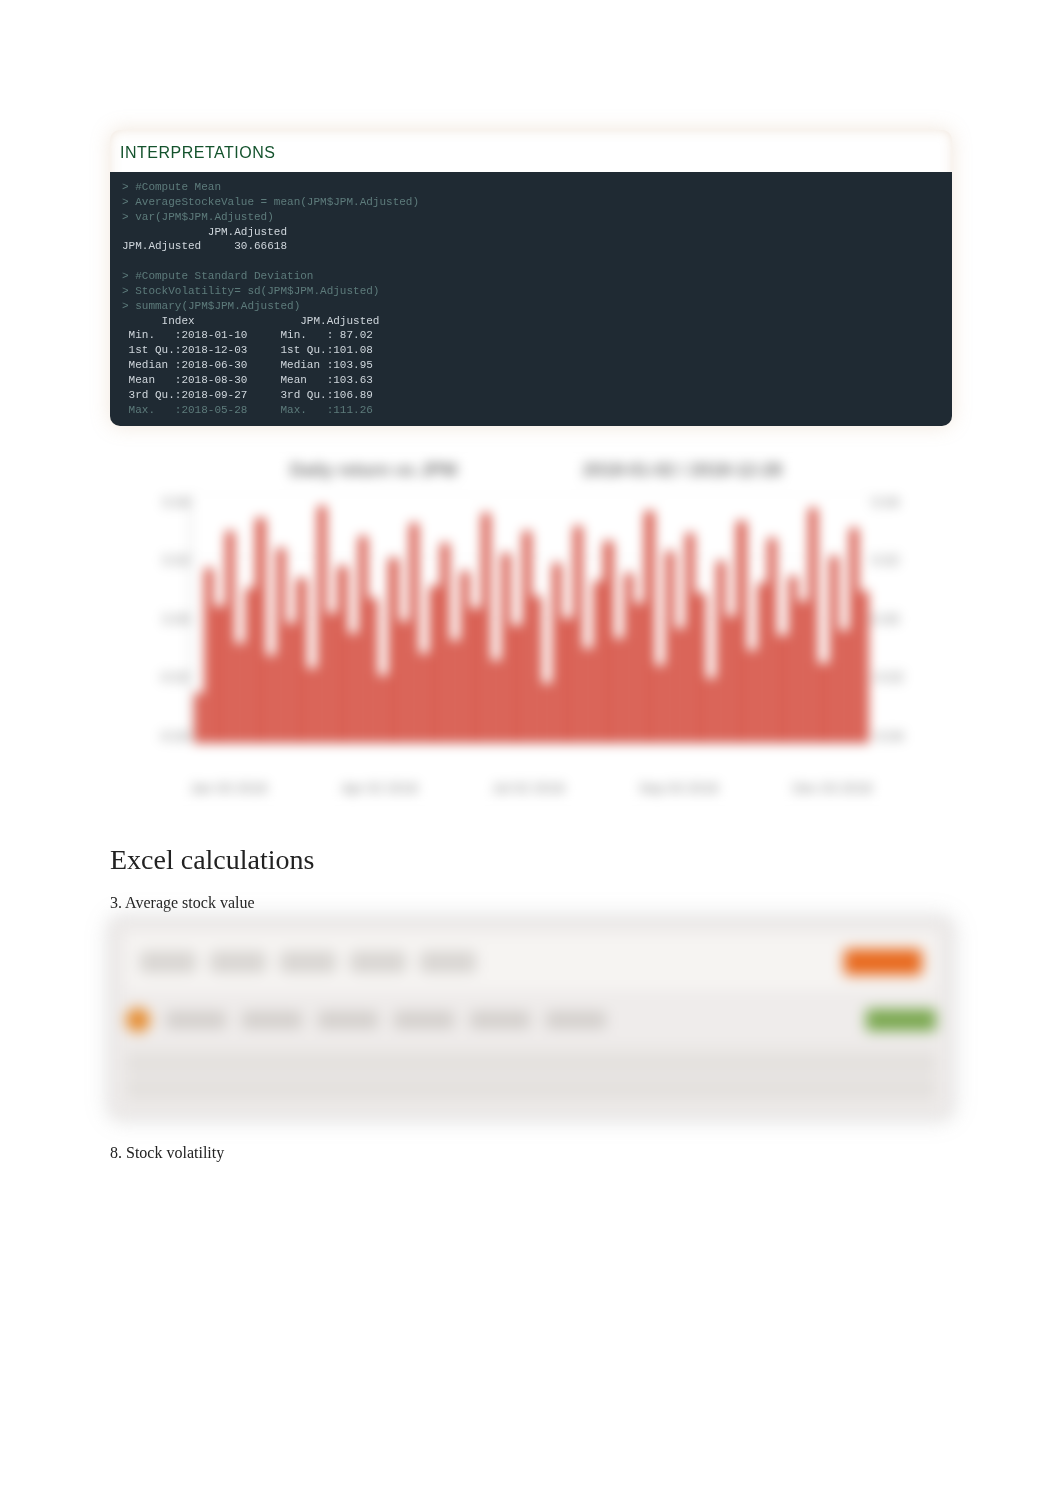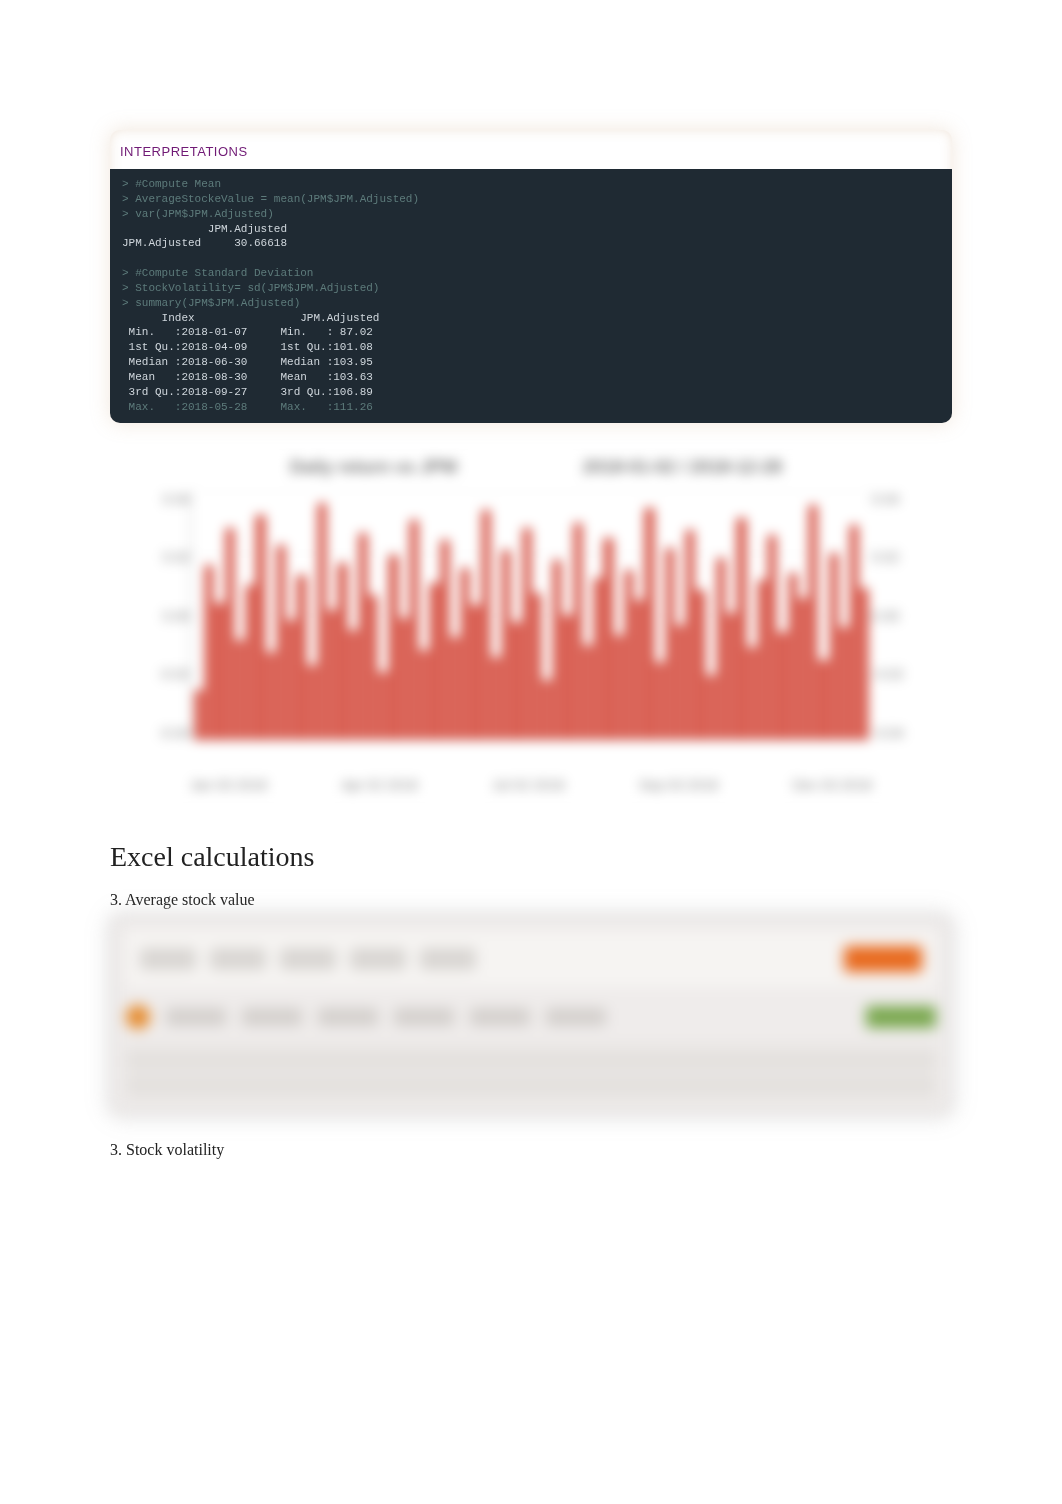--- a/index.html
+++ b/index.html
@@ -12,24 +12,24 @@
   }
   .card {
     border-radius: 10px;
     box-shadow: 0 0 20px rgba(200,160,120,0.25), inset 0 0 12px rgba(200,160,120,0.25);
     background: #fff;
     padding: 10px 0 0 0;
     overflow: hidden;
     margin-bottom: 28px;
   }
   .card-title {
-    color: #701a75;
+    color: #14532d;
     font-family: Arial, sans-serif;
     font-weight: 400;
-    font-size: 13px;
+    font-size: 16px;
     letter-spacing: 0.5px;
     padding: 4px 10px 10px 10px;
   }
   .console {
     background: #1f2a33;
     color: #cfd6dc;
     font-family: "Courier New", Courier, monospace;
     font-size: 11px;
     line-height: 1.35;
     padding: 8px 12px 8px 12px;
@@ -139,22 +139,22 @@
   <div class="console"><span class="prompt-line">&gt; #Compute Mean</span>
 <span class="prompt-line">&gt; AverageStockeValue = mean(JPM$JPM.Adjusted)</span>
 <span class="prompt-line">&gt; var(JPM$JPM.Adjusted)</span>
 <span>             JPM.Adjusted</span>
 <span>JPM.Adjusted     30.66618</span>
 <span></span>
 <span class="prompt-line">&gt; #Compute Standard Deviation</span>
 <span class="prompt-line">&gt; StockVolatility= sd(JPM$JPM.Adjusted)</span>
 <span class="prompt-line">&gt; summary(JPM$JPM.Adjusted)</span>
 <span>      Index                JPM.Adjusted</span>
-<span> Min.   :2018-01-07     Min.   : 87.02</span>
-<span> 1st Qu.:2018-04-09     1st Qu.:101.08</span>
+<span> Min.   :2018-01-10     Min.   : 87.02</span>
+<span> 1st Qu.:2018-12-03     1st Qu.:101.08</span>
 <span> Median :2018-06-30     Median :103.95</span>
 <span> Mean   :2018-08-30     Mean   :103.63</span>
 <span> 3rd Qu.:2018-09-27     3rd Qu.:106.89</span>
 <span class="muted"> Max.   :2018-05-28     Max.   :111.26</span></div>
 </div>
 
 <div class="chart-wrap">
   <div class="chart-inner">
     <div class="chart-title-left">Daily return vs JPM</div>
     <div class="chart-title-right">2018-01-02 / 2018-12-28</div>
@@ -279,13 +279,13 @@
     <div class="mid-chip"></div>
     <div class="mid-chip"></div>
     <div class="mid-chip"></div>
     <div class="mid-chip"></div>
     <div class="mid-chip"></div>
     <div class="mid-chip green"></div>
   </div>
   <div class="excel-grid"></div>
 </div>
 
-<p class="list-item-text">3. Stock volatility</p>
+<p class="list-item-text">8. Stock volatility</p>
 
 </body></html>

